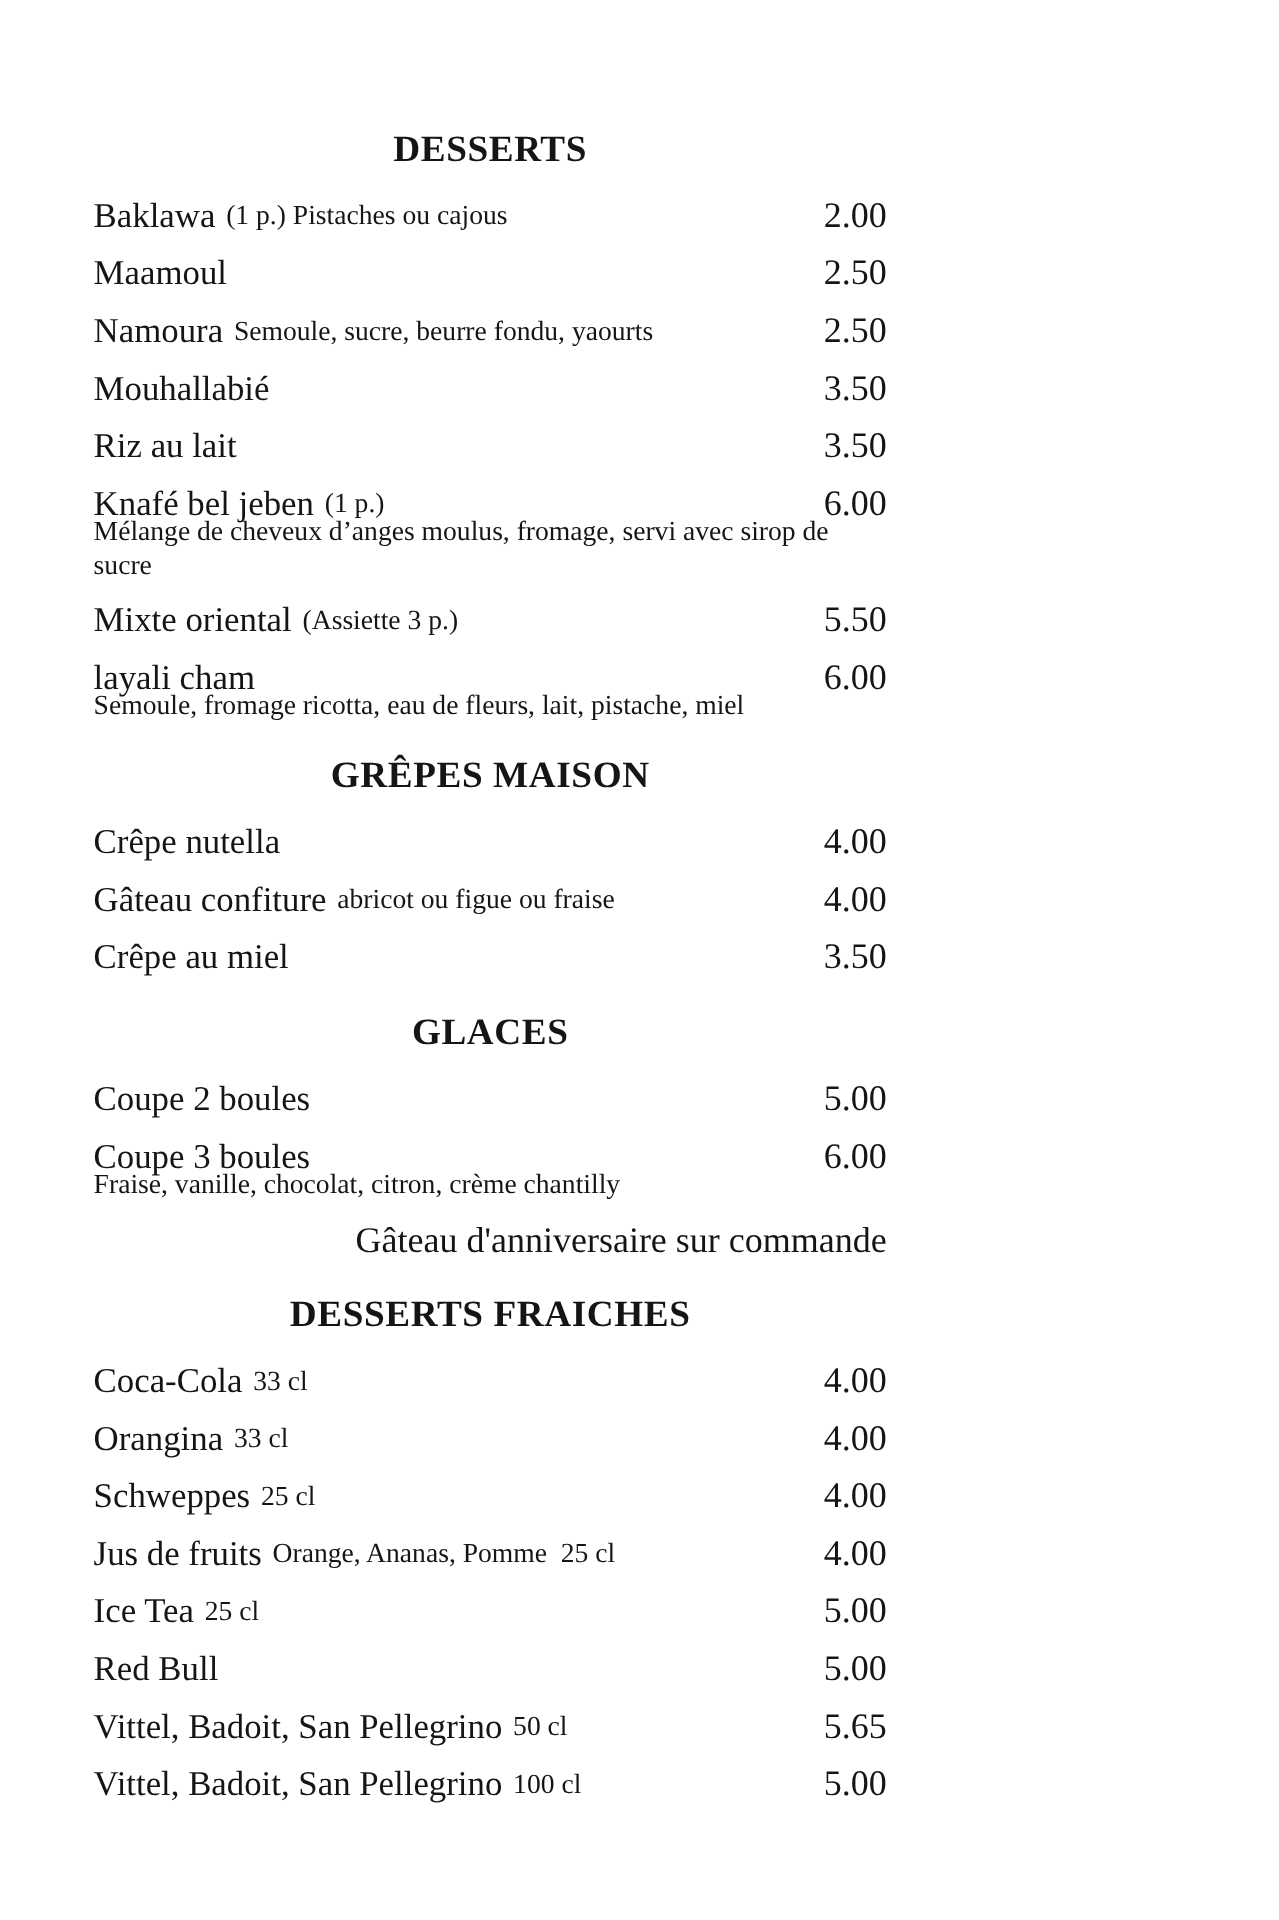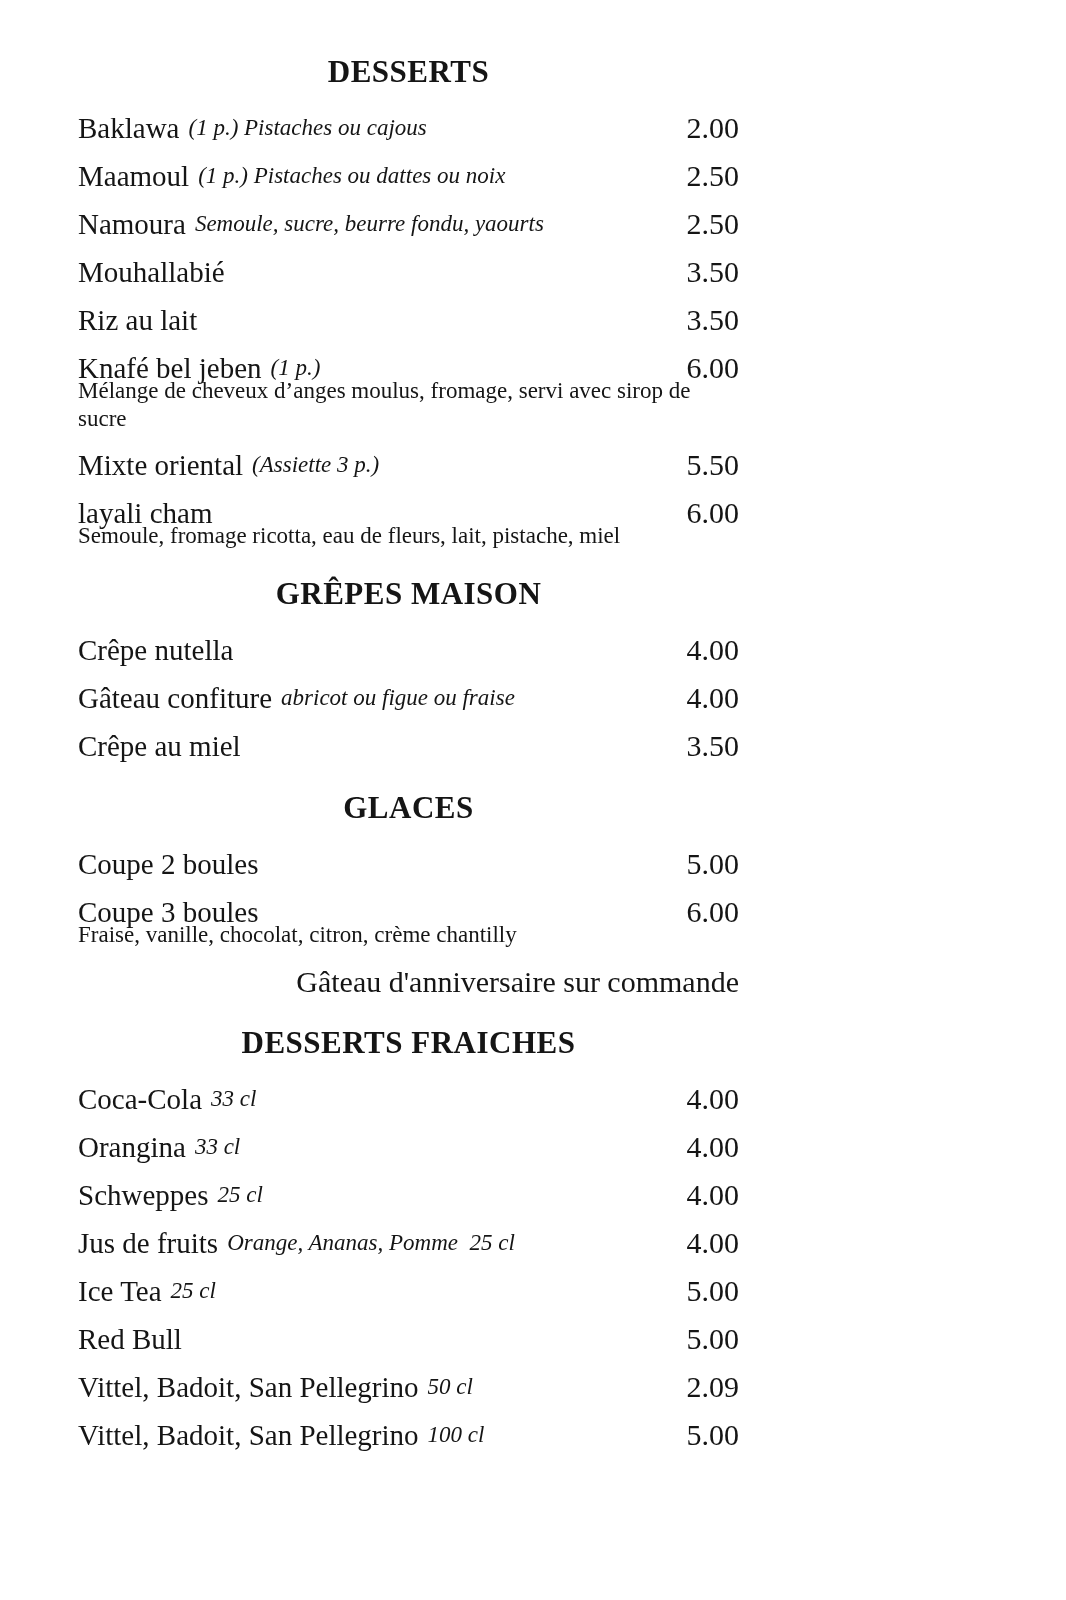--- a/index.html
+++ b/index.html
@@ -11,21 +11,21 @@
     width: 1066px;
     height: 1600px;
     font-family: "Liberation Serif", "DejaVu Serif", serif;
     color: #151515;
     overflow: hidden;
   }
   .page {
     box-sizing: border-box;
     width: 860px;
     height: 1600px;
-    padding: 54px 121px 0 78px;
+    padding: 106px 121px 0 78px;
   }
   .menu-section { margin: 0; }
   .section-title {
     font-size: 31px;
     font-weight: bold;
     text-align: center;
     letter-spacing: 0.5px;
     margin: 26px 0 20px 0;
   }
   .menu-section:first-child .section-title { margin-top: 0; }
@@ -36,21 +36,20 @@
     font-size: 29px;
     line-height: 36px;
     white-space: nowrap;
   }
   .item-name { flex: 0 0 auto; }
   .item-detail {
     flex: 0 1 auto;
     font-size: 23px;
     margin-left: 9px;
     white-space: pre;
-    font-style: italic;
   }
   .item-price {
     margin-left: auto;
     padding-left: 12px;
     font-size: 30px;
     flex: 0 0 auto;
   }
   .item-sub {
     font-size: 23px;
     line-height: 28px;
@@ -75,21 +74,20 @@
       <span class="item-name">Baklawa</span>
       <span class="item-detail">(1 p.) Pistaches ou cajous</span>
       <span class="item-price">2.00</span>
     </div>
 
   </div>
 
   <div class="menu-item">
     <div class="item-line">
       <span class="item-name">Maamoul</span>
-      <span class="item-detail">(1 p.) Pistaches ou dattes ou noix</span>
       <span class="item-price">2.50</span>
     </div>
 
   </div>
 
   <div class="menu-item">
     <div class="item-line">
       <span class="item-name">Namoura</span>
       <span class="item-detail">Semoule, sucre, beurre fondu, yaourts</span>
       <span class="item-price">2.50</span>
@@ -251,21 +249,21 @@
 
       <span class="item-price">5.00</span>
     </div>
 
   </div>
 
   <div class="menu-item">
     <div class="item-line">
       <span class="item-name">Vittel, Badoit, San Pellegrino</span>
       <span class="item-detail">50 cl</span>
-      <span class="item-price">2.09</span>
+      <span class="item-price">5.65</span>
     </div>
 
   </div>
 
   <div class="menu-item">
     <div class="item-line">
       <span class="item-name">Vittel, Badoit, San Pellegrino</span>
       <span class="item-detail">100 cl</span>
       <span class="item-price">5.00</span>
     </div>

